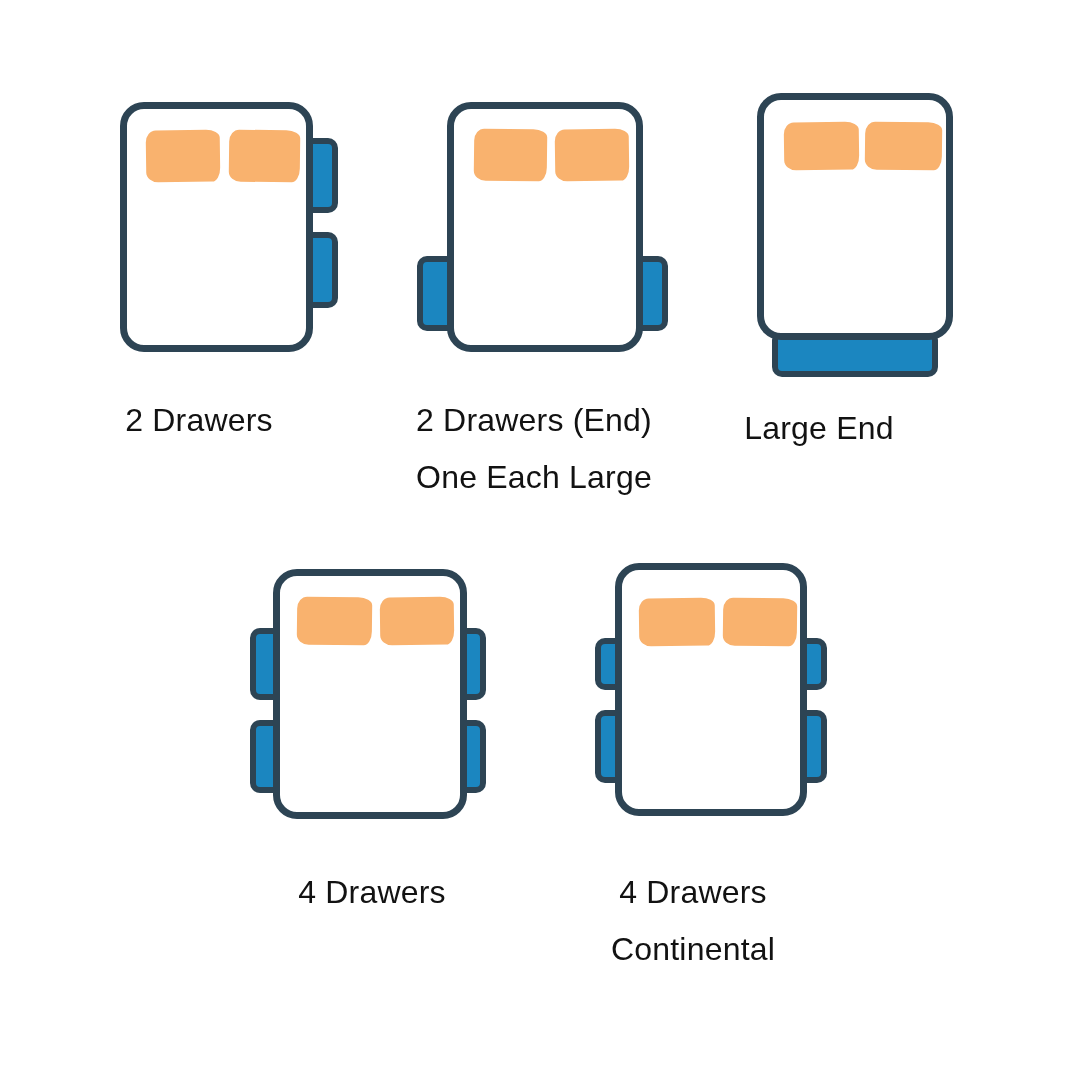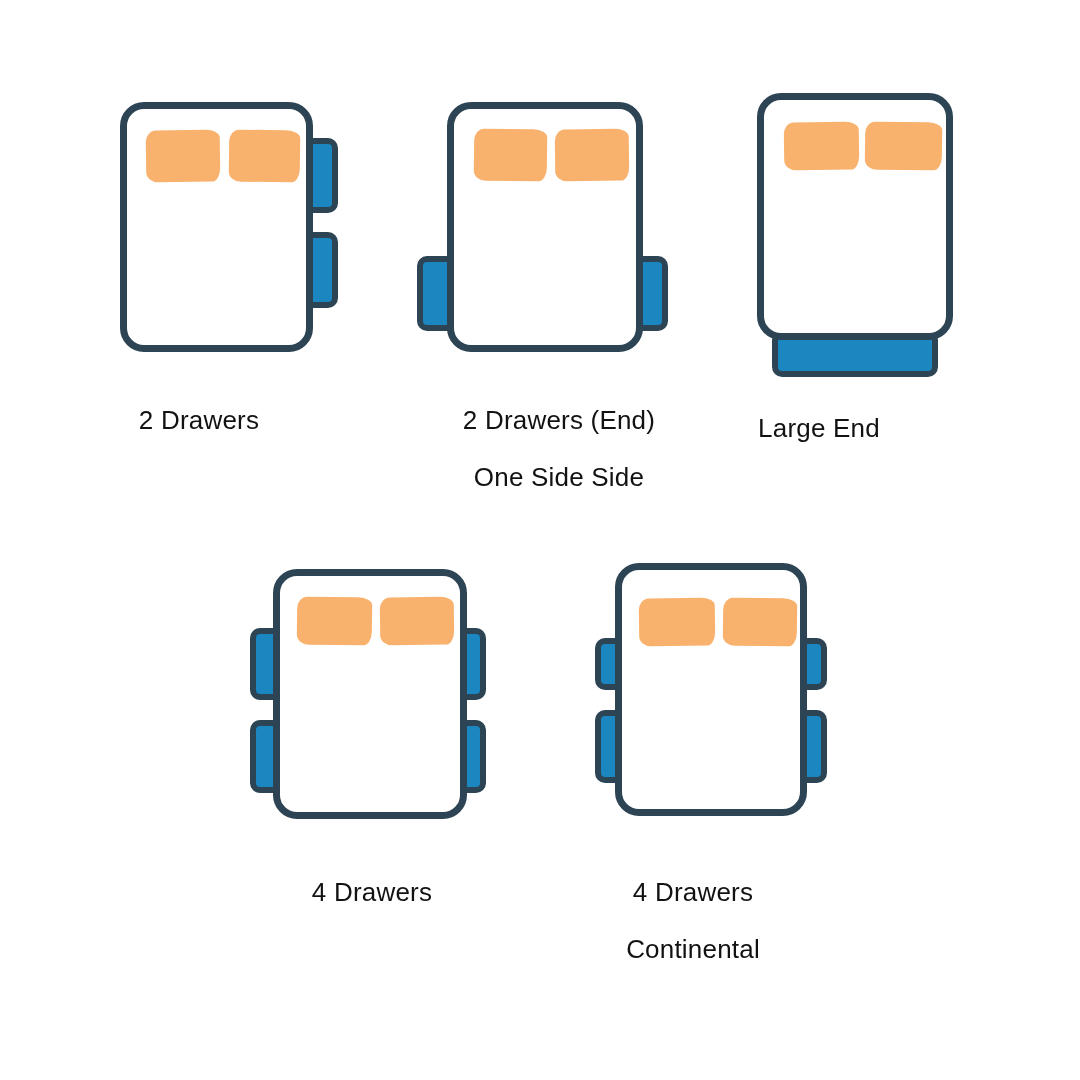--- a/index.html
+++ b/index.html
@@ -31,40 +31,40 @@
   .pillow.tilt-b{transform:rotate(0.7deg);}
   .drawer{
     position:absolute;z-index:1;box-sizing:border-box;
     background:var(--drawer);
     border:6px solid var(--outline);
     border-radius:10px;
   }
   .bed-label{
     position:absolute;z-index:4;
     color:var(--text);
-    font-size:26px;line-height:57px;font-weight:500;
+    font-size:32px;line-height:57px;font-weight:500;
     text-align:center;letter-spacing:0.2px;
   }
   .bed-label div{min-height:0;}
 
   
   .b1-body{left:120px;top:102px;width:193px;height:250px;}
   .b1-p1{left:19px;top:21px;width:74px;height:52px;}
   .b1-p2{left:102px;top:21px;width:71px;height:52px;}
   .b1-d1{left:294px;top:138px;width:44px;height:75px;}
   .b1-d2{left:294px;top:232px;width:44px;height:76px;}
   .label-1{left:59px;top:392px;width:280px;}
 
   
   .b2-body{left:447px;top:102px;width:196px;height:250px;}
   .b2-p1{left:20px;top:20px;width:73px;height:52px;}
   .b2-p2{left:101px;top:20px;width:74px;height:52px;}
   .b2-d1{left:417px;top:256px;width:44px;height:75px;}
   .b2-d2{left:624px;top:256px;width:44px;height:75px;}
-  .label-2{left:399px;top:392px;width:320px;}
+  .label-2{left:374px;top:392px;width:320px;}
 
   
   .b3-body{left:757px;top:93px;width:196px;height:247px;}
   .b3-p1{left:20px;top:22px;width:75px;height:48px;}
   .b3-p2{left:101px;top:22px;width:77px;height:48px;}
   .b3-d1{left:772px;top:330px;width:166px;height:47px;}
   .label-3{left:679px;top:400px;width:280px;}
 
   
   .b4-body{left:273px;top:569px;width:194px;height:250px;}
@@ -102,21 +102,21 @@
   </div>
 
   <div class="drawer b2-d1"></div>
   <div class="drawer b2-d2"></div>
   <div class="bed-body b2-body">
     <div class="pillow tilt-b b2-p1"></div>
     <div class="pillow tilt-a b2-p2"></div>
   </div>
   <div class="bed-label label-2">
     <div>2 Drawers (End)</div>
-    <div>One Side Side</div>
+    <div>One Each Large</div>
   </div>
 
   <div class="drawer b3-d1"></div>
   <div class="bed-body b3-body">
     <div class="pillow tilt-a b3-p1"></div>
     <div class="pillow tilt-b b3-p2"></div>
   </div>
   <div class="bed-label label-3">
     <div>Large End</div>
   </div>

